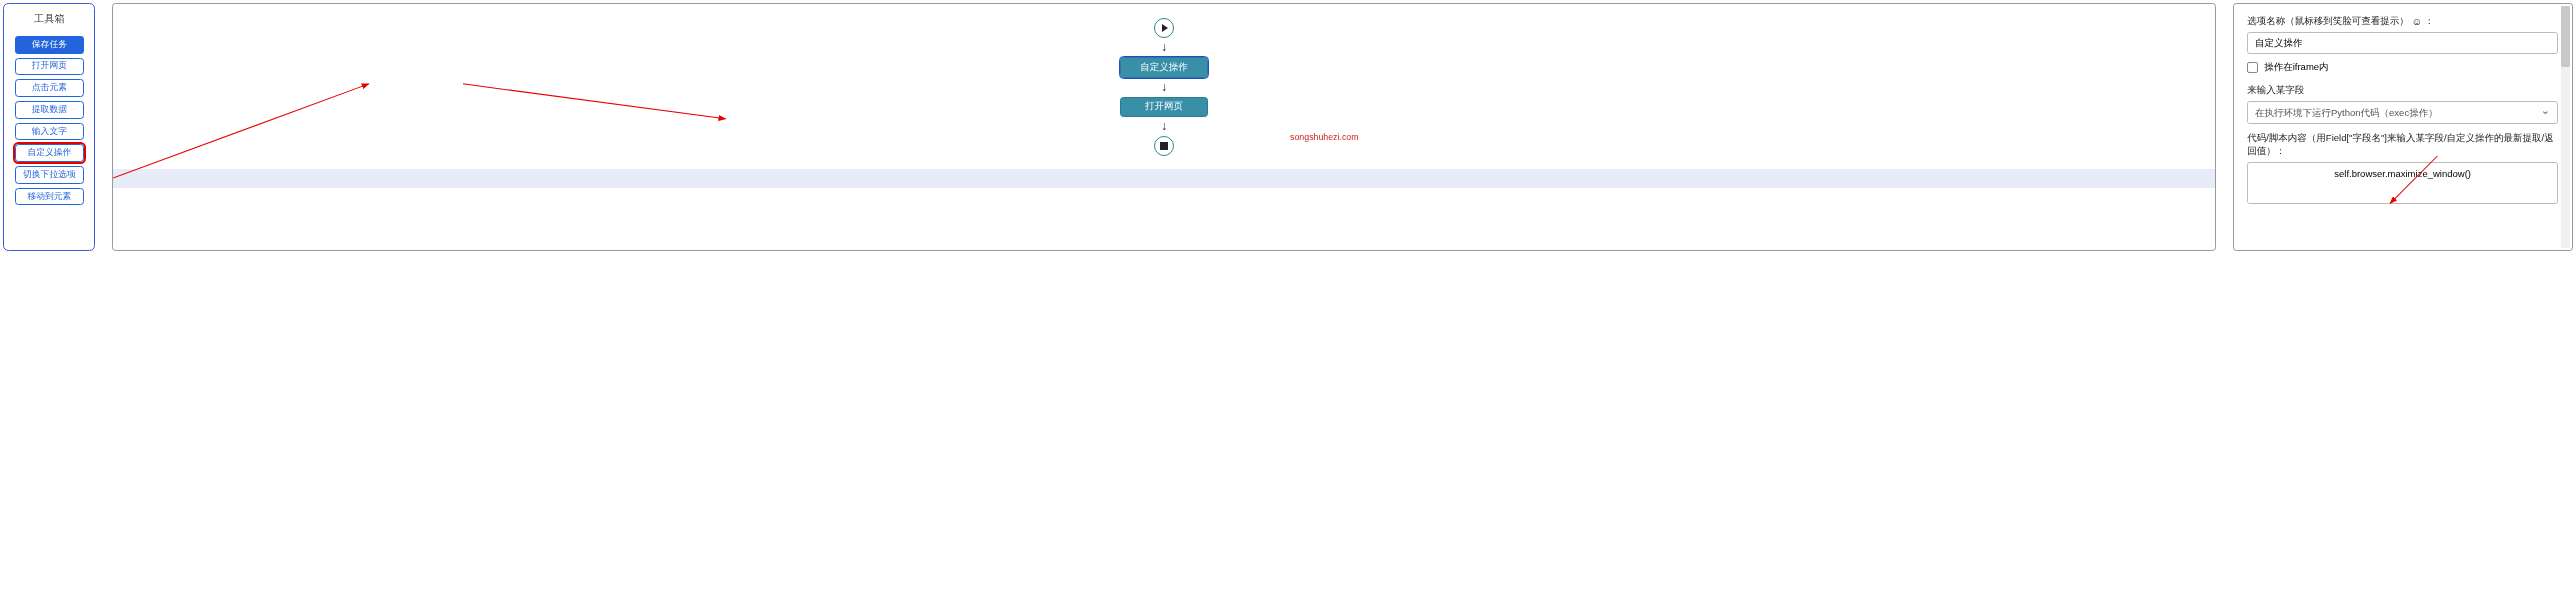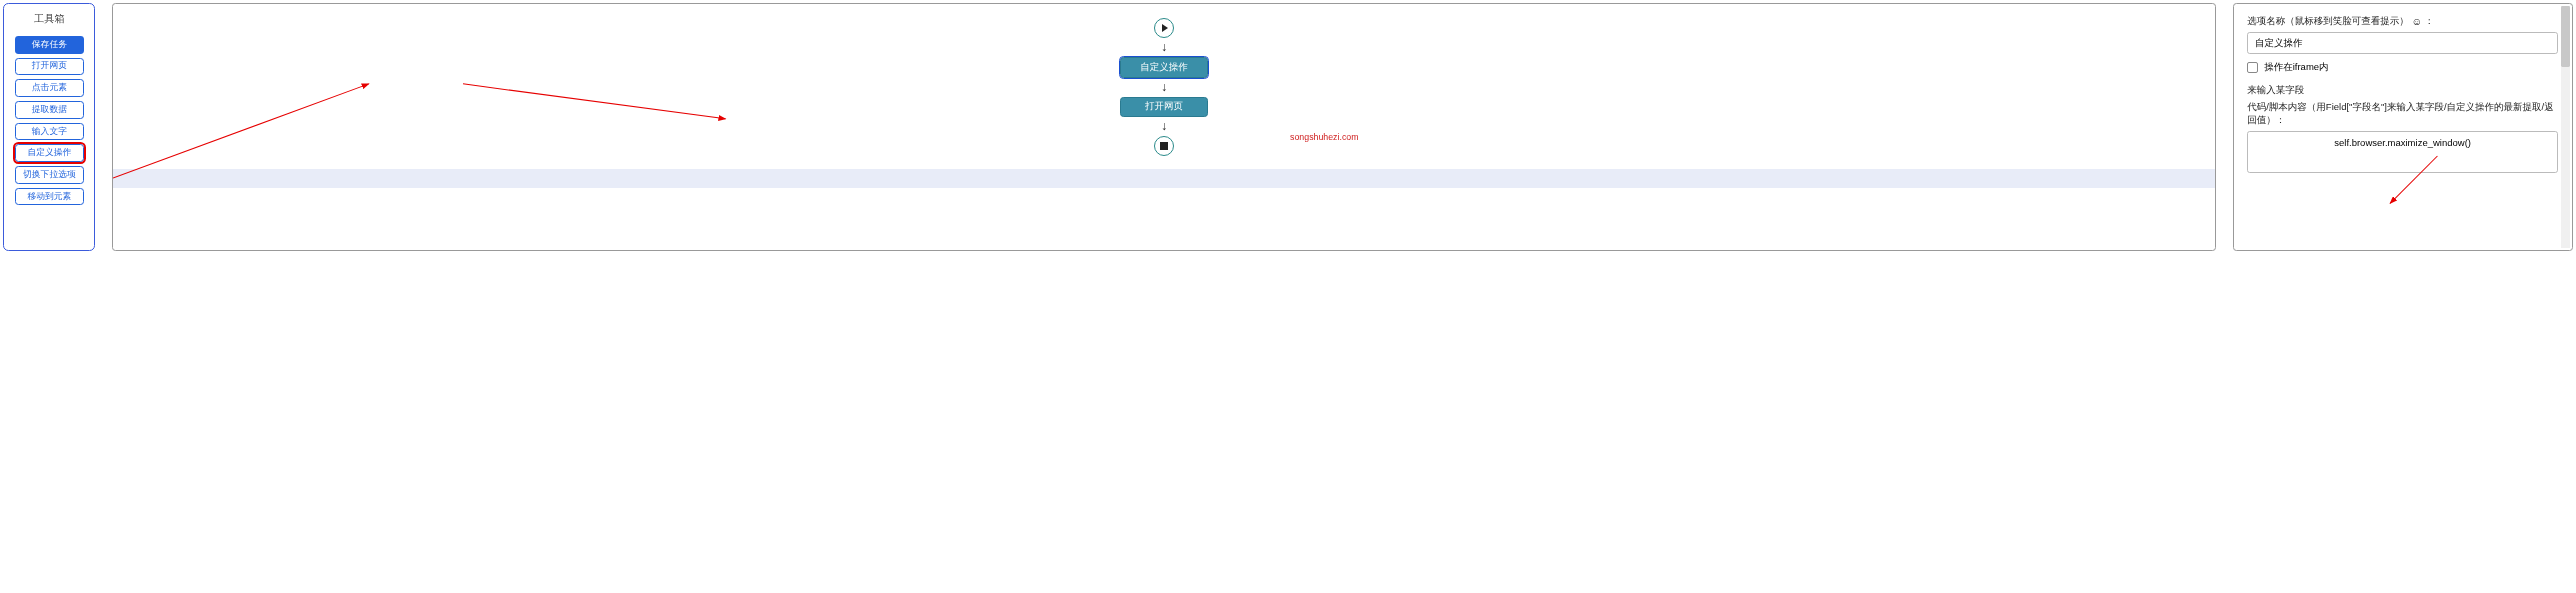--- a/index.html
+++ b/index.html
@@ -281,20 +281,25 @@
     <span>：</span>
   </div>
   <input class="prop-input" value="自定义操作" style="">
 
   <div class="prop-check-row">
     <div class="prop-check"></div>
     <span>操作在iframe内</span>
   </div>
 
   <div class="prop-label">来输入某字段</div>
+  <div class="select-wrap">
+    <select class="prop-select" style="margin-bottom:0">
+      <option>在执行环境下运行Python代码（exec操作）</option>
+    </select>
+  </div>
 
   <div class="prop-label">代码/脚本内容（用Field["字段名"]来输入某字段/自定义操作的最新提取/返回值）：</div>
   <textarea class="prop-textarea" style="">self.browser.maximize_window()</textarea>
 
   <svg class="annotation-svg" style="position:absolute;top:0;left:0;width:100%;height:100%;pointer-events:none" viewBox="0 0 478 363" width="324" height="246">
     <defs>
       <marker id="arrowhead2" markerWidth="8" markerHeight="6" refX="7" refY="3" orient="auto">
         <polygon points="0 0, 8 3, 0 6" fill="#e60000"></polygon>
       </marker>
     </defs>

